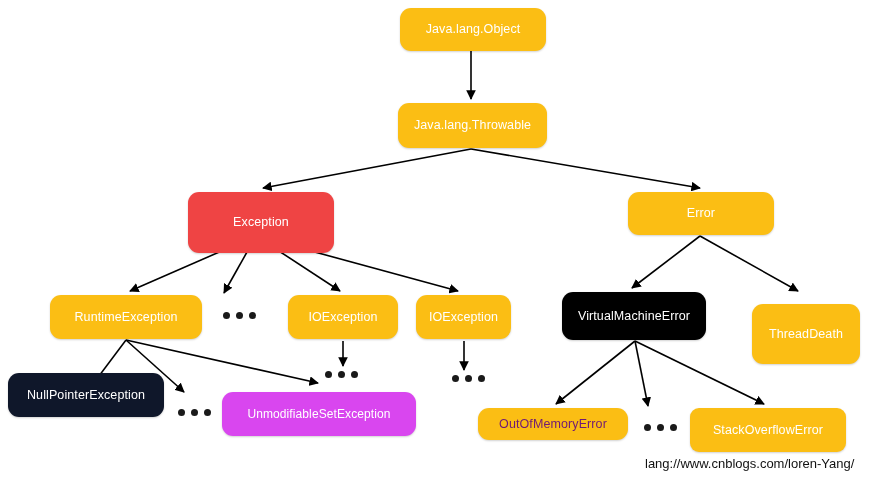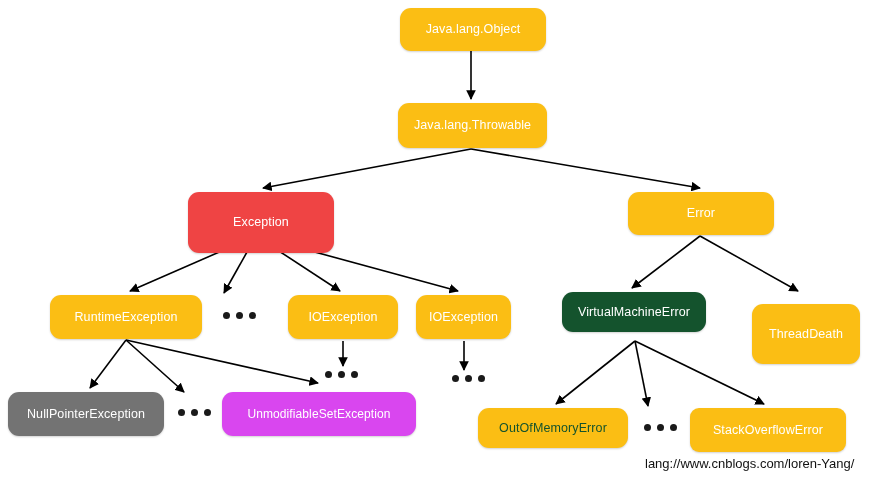--- a/index.html
+++ b/index.html
@@ -97,25 +97,25 @@
   </svg>
 
   <div id="node-layer">
       <div class="node" style="left: 400px; top: 8px; width: 146px; height: 43px; background: rgb(251, 190, 20); color: rgb(255, 255, 255);">Java.lang.Object</div>
       <div class="node" style="left: 398px; top: 103px; width: 149px; height: 45px; background: rgb(251, 190, 20); color: rgb(255, 255, 255);">Java.lang.Throwable</div>
       <div class="node" style="left: 188px; top: 192px; width: 146px; height: 61px; background: #ef4444; color: rgb(255, 255, 255);">Exception</div>
       <div class="node" style="left: 628px; top: 192px; width: 146px; height: 43px; background: rgb(251, 190, 20); color: rgb(255, 255, 255); text-align: center;">Error</div>
       <div class="node" style="left: 50px; top: 295px; width: 152px; height: 44px; background: rgb(251, 190, 20); color: rgb(255, 255, 255);">RuntimeException</div>
       <div class="node" style="left: 288px; top: 295px; width: 110px; height: 44px; background: rgb(251, 190, 20); color: rgb(255, 255, 255);">IOException</div>
       <div class="node" style="left: 416px; top: 295px; width: 95px; height: 44px; background: rgb(251, 190, 20); color: rgb(255, 255, 255);">IOException</div>
-      <div class="node" style="left: 562px; top: 292px; width: 144px; height: 40px; background: #14532d; color: rgb(255, 255, 255);">VirtualMachineError</div>
+      <div class="node" style="left: 562px; top: 292px; width: 144px; height: 48px; background: #000000; color: rgb(255, 255, 255);">VirtualMachineError</div>
       <div class="node" style="left: 752px; top: 304px; width: 108px; height: 60px; background: rgb(251, 190, 20); color: rgb(255, 255, 255);">ThreadDeath</div>
-      <div class="node" style="left: 8px; top: 392px; width: 156px; height: 44px; background: #737373; color: rgb(255, 255, 255); text-align: center;">NullPointerException</div>
+      <div class="node" style="left: 8px; top: 373px; width: 156px; height: 44px; background: #0f172a; color: rgb(255, 255, 255); text-align: center;">NullPointerException</div>
       <div class="node small" style="left: 222px; top: 392px; width: 194px; height: 44px; background: #d946ef; color: rgb(255, 255, 255);">UnmodifiableSetException</div>
-      <div class="node" style="left: 478px; top: 408px; width: 150px; height: 40px; background: rgb(251, 190, 20); color: #14532d;">OutOfMemoryError</div>
+      <div class="node" style="left: 478px; top: 408px; width: 150px; height: 32px; background: rgb(251, 190, 20); color: #701a75;">OutOfMemoryError</div>
       <div class="node" style="left: 690px; top: 408px; width: 156px; height: 44px; background: rgb(251, 190, 20); color: rgb(255, 255, 255); border-radius: 9px;">StackOverflowError</div>
     </div>
   <div id="ellipsis-layer">
       <div class="ellipsis" style="left: 223px; top: 312px;">
         <i></i>
         <i></i>
         <i></i>
       </div>
       <div class="ellipsis" style="left: 178px; top: 409px;">
         <i></i>

